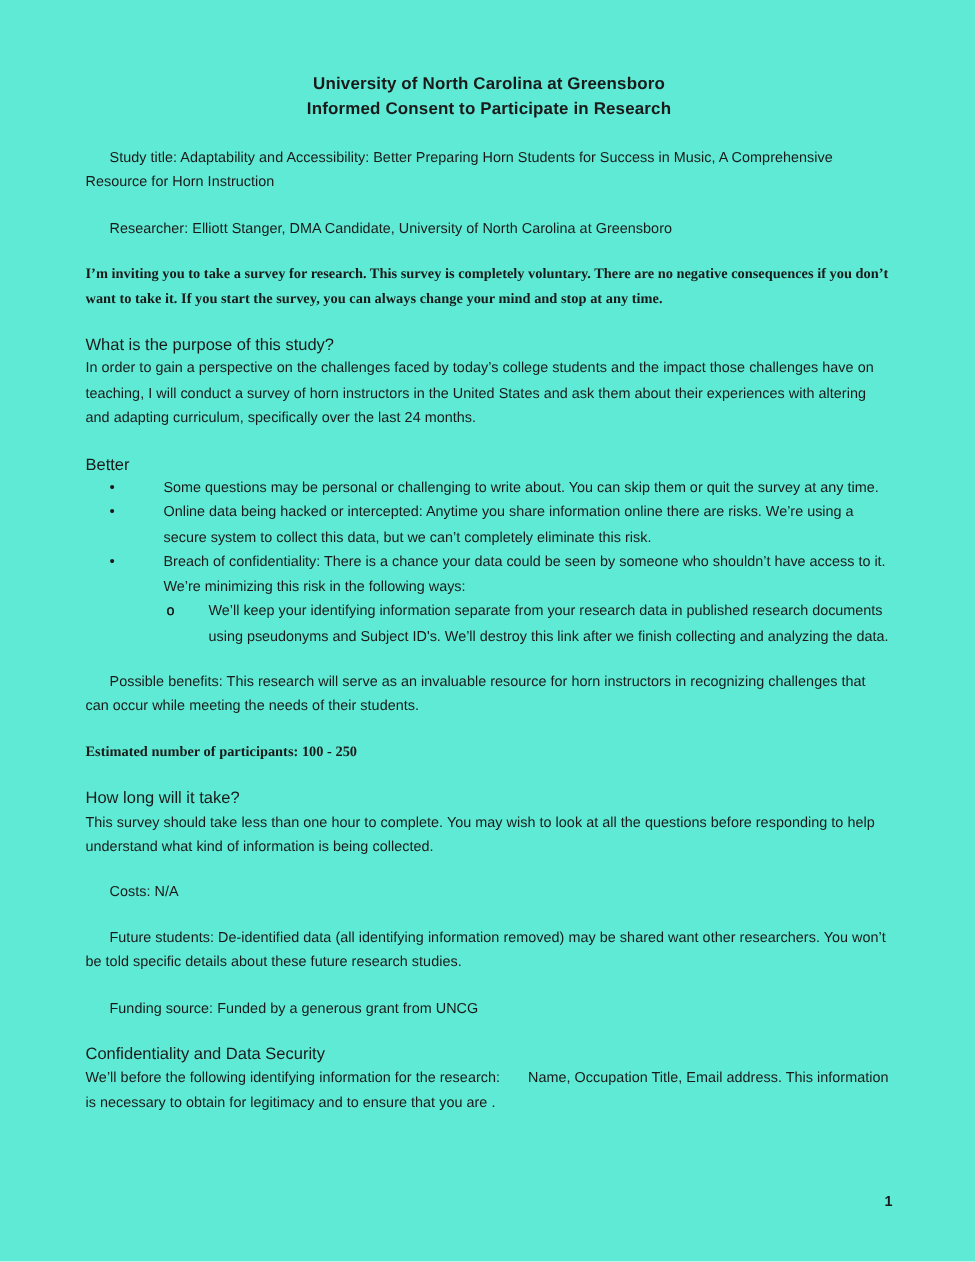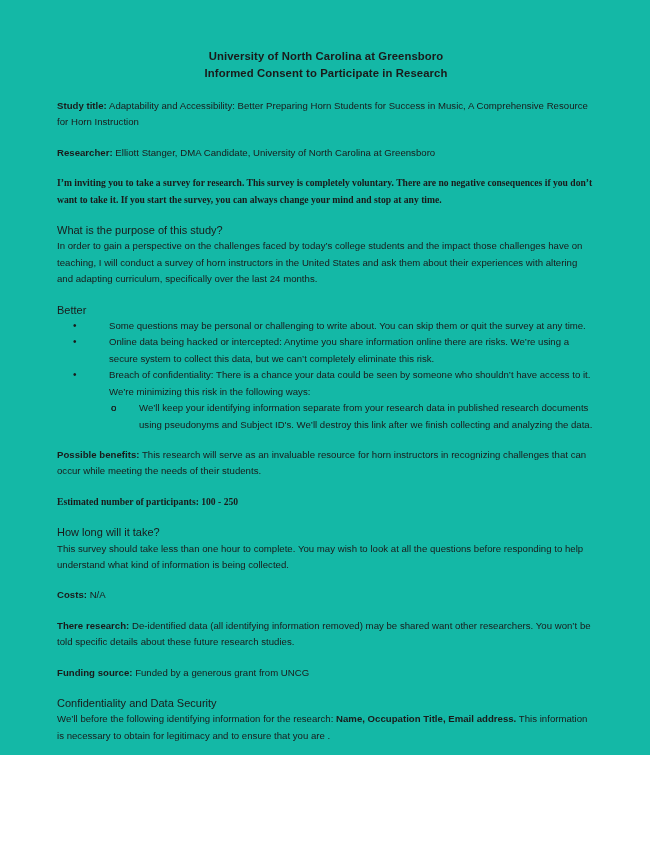--- a/index.html
+++ b/index.html
@@ -12,22 +12,22 @@
     height: 841px;
     position: relative;
     font-family: "Liberation Sans", sans-serif;
     color: #1a1a1a;
     -webkit-font-smoothing: antialiased;
   }
   .page {
     position: absolute;
     left: 0; top: 0;
     width: 650px;
-    height: 755px;
-    background: #14b8a6;
+    height: 841px;
+    background: #5eead4;
     overflow: hidden;
   }
   .content {
     position: absolute;
     left: 57px;
     top: 48px;
     width: 538px;
   }
   .doc-title {
     text-align: center;
@@ -40,21 +40,21 @@
 
   .blk {
     font-size: 9.6px;
     line-height: 16.4px;
     letter-spacing: 0.02px;
     text-align: left;
   }
   .gap-lg { height: 17px; }
   .gap-md { height: 14px; }
 
-  .b { font-weight: bold; }
+  .b { font-weight: normal; margin-left: 16px; }
   .heading {
     font-weight: normal;
     font-size: 11px;
     line-height: 16.4px;
   }
   .bold-para {
     font-weight: bold;
     font-size: 9.6px;
     line-height: 16.4px;
     font-family: Liberation Serif, serif;
@@ -189,21 +189,21 @@
 
     <div class="gap-md"></div>
 
     <div class="blk">
       <span class="b">Costs:</span><span> N/A</span>
     </div>
 
     <div class="gap-md"></div>
 
     <div class="blk">
-      <span class="b">There research:</span><span> De-identified data (all identifying information removed) may be shared want other researchers. You won’t be told specific details about these future research studies.</span>
+      <span class="b">Future students:</span><span> De-identified data (all identifying information removed) may be shared want other researchers. You won’t be told specific details about these future research studies.</span>
     </div>
 
     <div class="gap-md"></div>
 
     <div class="blk">
       <span class="b">Funding source:</span><span> Funded by a generous grant from UNCG</span>
     </div>
 
     <div class="gap-md"></div>
 

